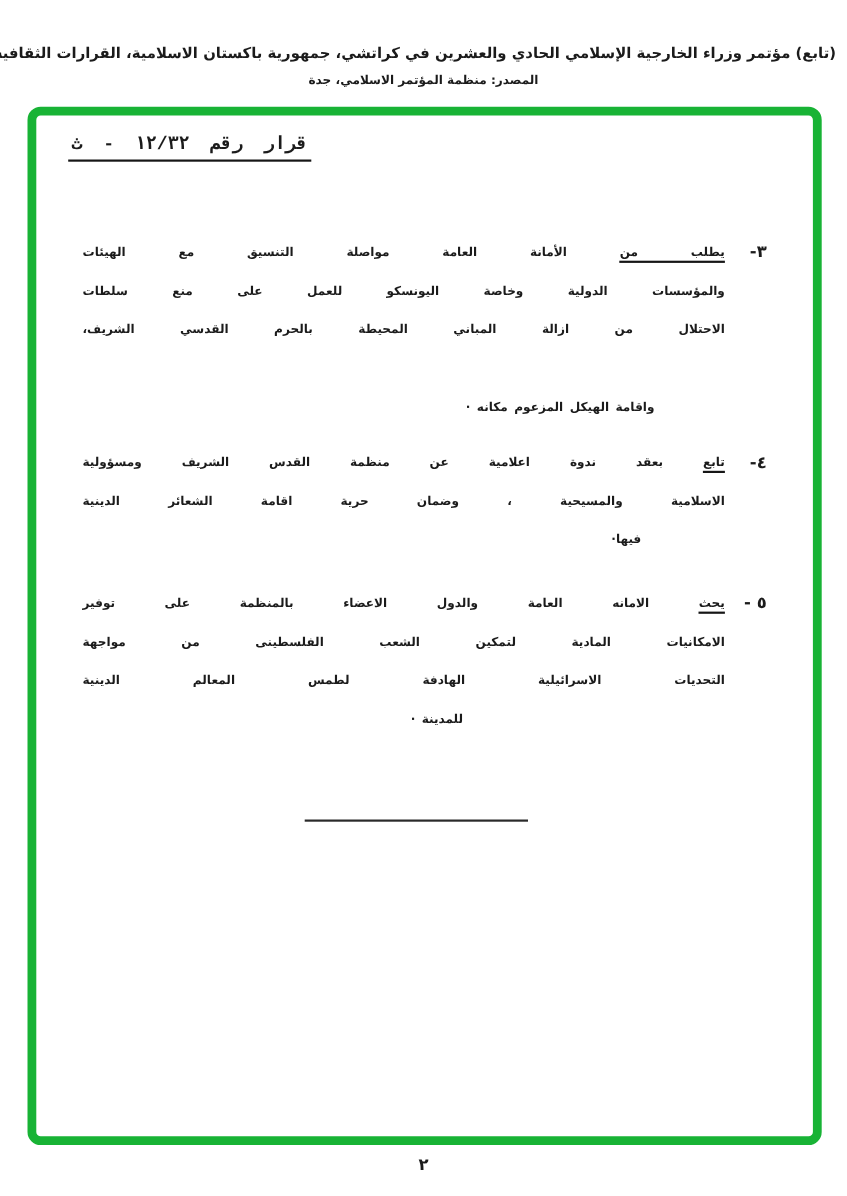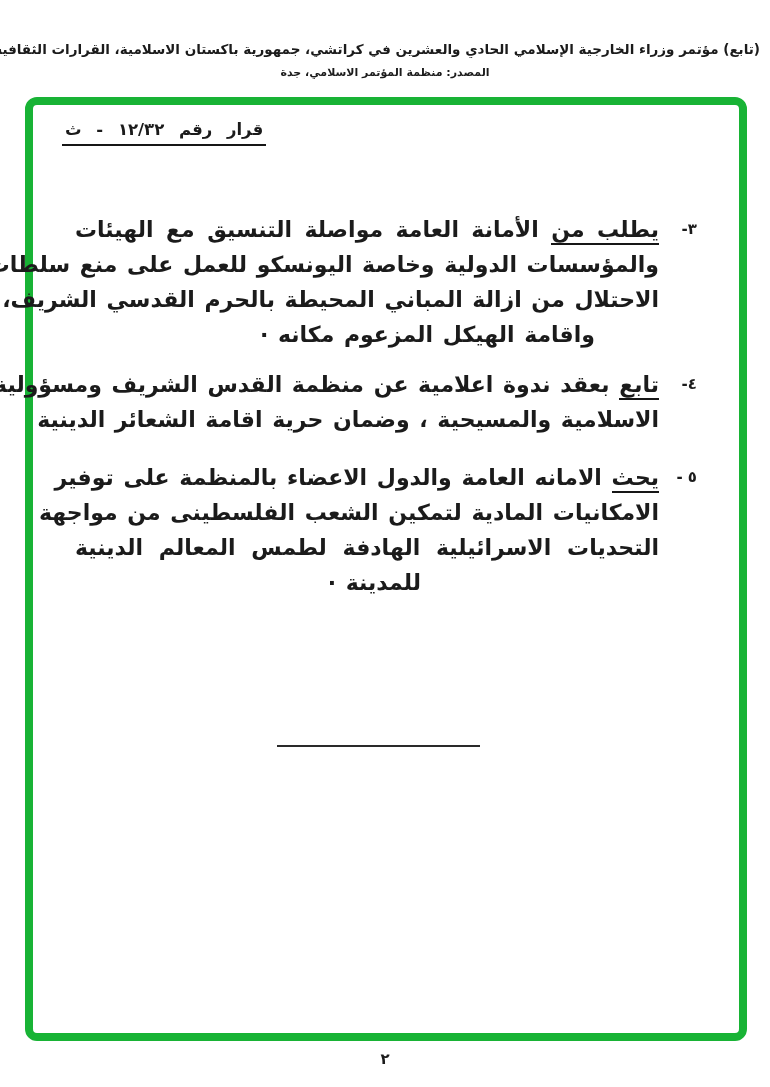--- a/index.html
+++ b/index.html
@@ -44,20 +44,21 @@
   
   .doc-title {
     left: 62px; top: 120px;
     direction: rtl;
     font-size: 16.5px;
     font-weight: 700;
     word-spacing: 9px;
     padding: 0 3px 5px 3px;
     border-bottom: 2px solid #161616;
     white-space: nowrap;
+    font-family: Liberation Mono, monospace;
   }
 
   
   .items {
     left: 75px; top: 212px;
     width: 622px;
     direction: rtl;
   }
   .item { display: flex; }
   .item-3 { margin-bottom: 15px; }
@@ -66,34 +67,34 @@
     width: 38px;
     flex: 0 0 38px;
     font-size: 15px;
     font-weight: 700;
     line-height: 35px;
     white-space: nowrap;
   }
   .item-body { width: 584px; flex: 0 0 584px; }
   .tline {
     direction: rtl;
-    font-size: 22px;
+    font-size: 11px;
     font-weight: 700;
     line-height: 35px;
     text-align: justify;
     text-align-last: justify;
     word-spacing: 2px;
     white-space: nowrap;
   }
   .tline.last {
     text-align: right;
     text-align-last: right;
     white-space: normal;
   }
-  .pad-a { padding-left: 0; padding-right: 64px; }
+  .pad-a { padding-left: 0; padding-right: 64px; margin-top: 36px; }
   .pad-b { padding-right: 76px; }
   .pad-c { padding-right: 238px; }
   .lead-underline {
     border-bottom: 2px solid #161616;
     padding-bottom: 1px;
   }
 
   
   .divider {
     left: 277px; top: 745px;
@@ -129,20 +130,21 @@
       <div class="tline">الاحتلال من ازالة المباني المحيطة بالحرم القدسي الشريف،</div>
       <div class="tline last pad-a">واقامة الهيكل المزعوم مكانه ·</div>
     </div>
   </div>
 
   <div class="item item-4">
     <div class="item-num">٤-</div>
     <div class="item-body">
       <div class="tline"><span class="lead-underline">تابع</span> <span>بعقد ندوة اعلامية عن منظمة القدس الشريف ومسؤولية</span></div>
       <div class="tline">الاسلامية والمسيحية ، وضمان حرية اقامة الشعائر الدينية</div>
+      <div class="tline last pad-b">فيها·</div>
     </div>
   </div>
 
   <div class="item item-5">
     <div class="item-num">٥ -</div>
     <div class="item-body">
       <div class="tline"><span class="lead-underline">يحث</span> <span>الامانه العامة والدول الاعضاء بالمنظمة على توفير</span></div>
       <div class="tline">الامكانيات المادية لتمكين الشعب الفلسطينى من مواجهة</div>
       <div class="tline">التحديات الاسرائيلية الهادفة لطمس المعالم الدينية</div>
       <div class="tline last pad-c">للمدينة ·</div>

